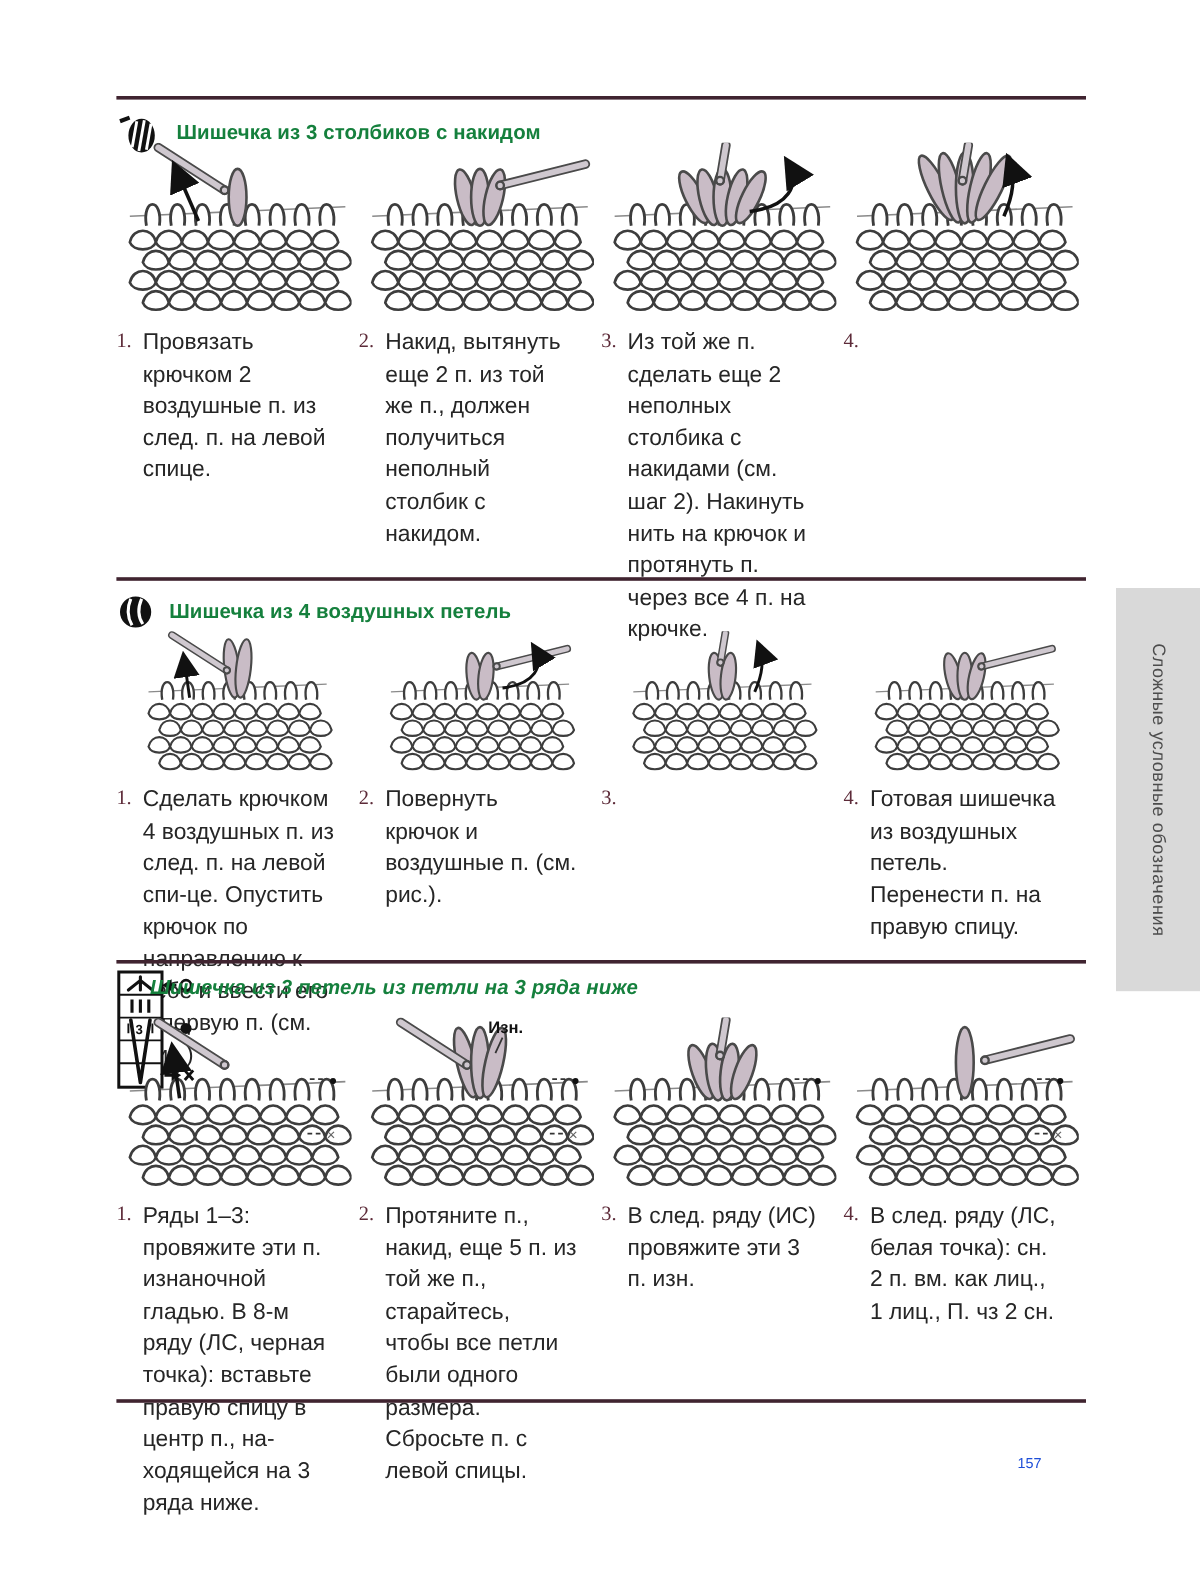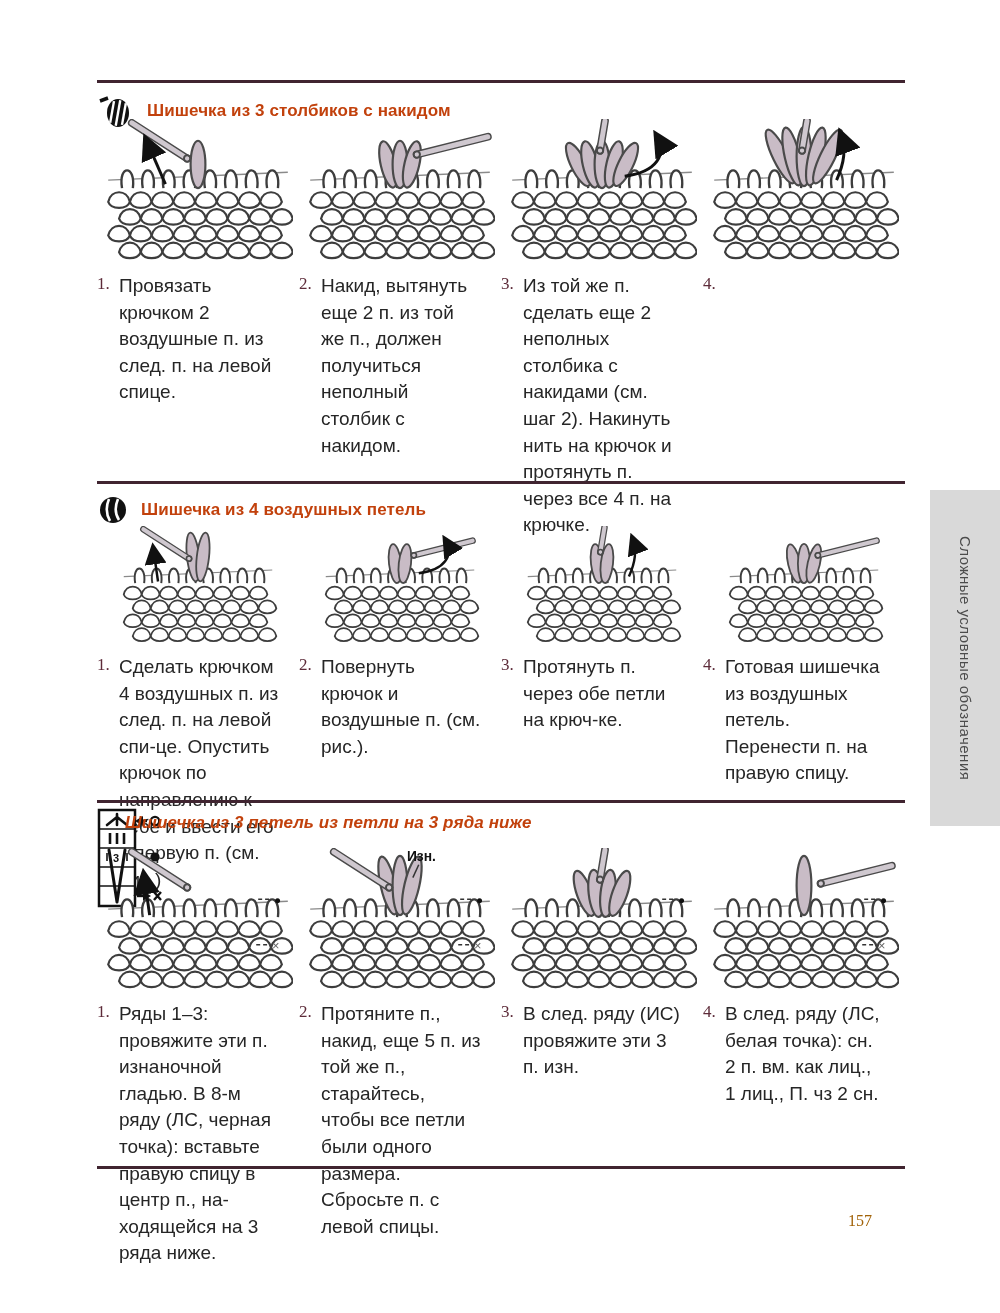--- a/index.html
+++ b/index.html
@@ -5,37 +5,37 @@
   html,body{margin:0;padding:0;background:#fff;}
   body{width:1000px;height:1313px;position:relative;font-family:"Liberation Sans",sans-serif;color:#222;overflow:hidden;}
   .page{position:absolute;inset:0;background:#fff;}
 
   
   .side-tab{position:absolute;left:930px;top:490px;width:70px;height:336px;background:#d9d9d9;display:flex;align-items:center;justify-content:center;}
   .side-tab span{writing-mode:vertical-rl;font-size:15px;color:#4c4c4c;letter-spacing:.5px;white-space:nowrap;}
 
   section.sec{position:absolute;left:97px;width:808px;border-top:3px solid #402430;}
   .sec-head{position:absolute;left:0;top:10px;display:flex;align-items:center;gap:12px;}
-  .sec-head h2{margin:0;font-size:17px;font-weight:bold;color:#c2410c;letter-spacing:.1px;}
+  .sec-head h2{margin:0;font-size:17px;font-weight:bold;color:#15803d;letter-spacing:.1px;}
   .sec-head .icon{display:inline-flex;}
 
   .panels{position:absolute;left:0;width:808px;display:grid;grid-template-columns:repeat(4,202px);}
   .panel{display:flex;justify-content:center;align-items:flex-end;}
 
   .steps{position:absolute;left:0;width:808px;display:grid;grid-template-columns:repeat(4,202px);}
   .step{display:flex;align-items:flex-start;}
   .step .num{font-family:"Liberation Serif","DejaVu Serif",serif;font-size:17px;color:#5d2b39;min-width:22px;line-height:1.25;}
   .step .txt{font-size:19px;line-height:1.4;color:#262626;width:160px;}
 
   
   .chart-symbol{position:absolute;left:0;top:5px;width:66px;height:102px;}
   .sec3-title{margin-left:28px;font-style:italic;}
 
   .rule-bottom{position:absolute;left:97px;top:1166px;width:808px;border-top:3px solid #402430;height:0;}
-  .pagenum{position:absolute;left:848px;top:1212px;font-size:16px;color:#a16207;font-family:Liberation Serif, serif;}
+  .pagenum{position:absolute;left:848px;top:1212px;font-size:12px;color:#1d4ed8;}
 </style>
 </head>
 <body>
 
 <div class="page">
 
   <aside class="side-tab">
     <span>Сложные условные обозначения</span>
   </aside>
 
@@ -545,21 +545,20 @@
       <div class="step">
         <span class="num">1.</span>
         <span class="txt">Сделать крючком 4 воздушных п. из след. п. на левой спи-це. Опустить крючок по направлению к себе и ввести его в первую п. (см. рис.)</span>
       </div>
       <div class="step">
         <span class="num">2.</span>
         <span class="txt">Повернуть крючок и воздушные п. (см. рис.).</span>
       </div>
       <div class="step">
         <span class="num">3.</span>
-        <span class="txt">Протянуть п. через обе петли на крюч-ке.</span>
       </div>
       <div class="step">
         <span class="num">4.</span>
         <span class="txt">Готовая шишечка из воздушных петель. Перенести п. на правую спицу.</span>
       </div>
     </div>
   </section>
 
   <section class="sec" style="top:800px;height:366px;">
     <div class="chart-symbol" id="chart-symbol"><svg width="66" height="102" viewBox="0 0 66 102">

